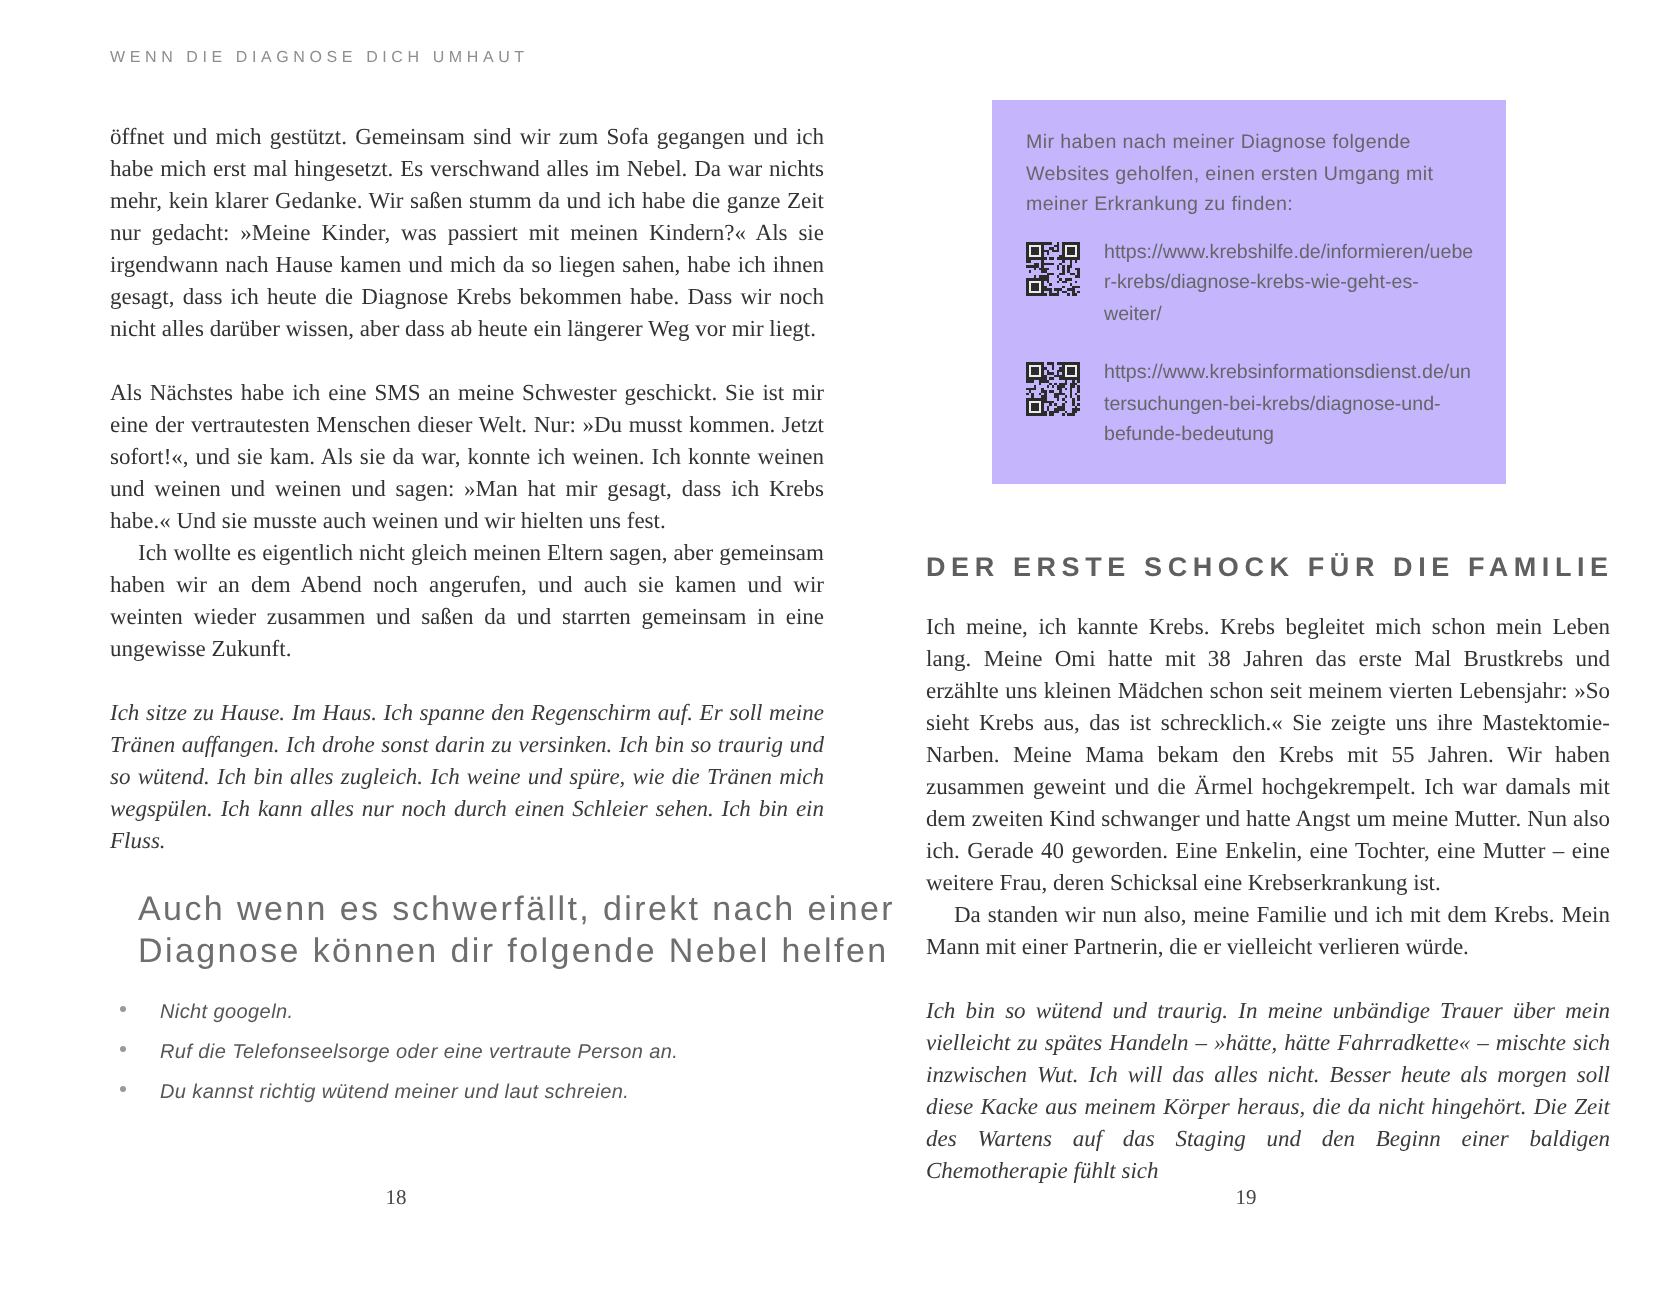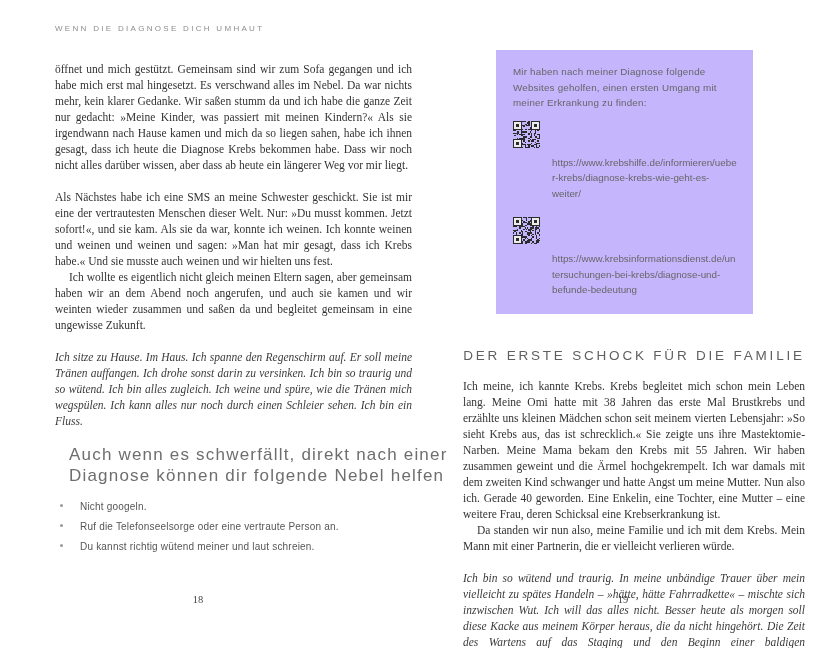--- a/index.html
+++ b/index.html
@@ -48,20 +48,21 @@
   }
   .tips { list-style: none; margin: 11px 0 0 5px; }
   .tips li {
     display: flex;
     align-items: baseline;
     font-family: "Liberation Sans", sans-serif;
     font-size: 10px;
     line-height: 20px;
     color: #565656;
     letter-spacing: 0.2px;
+    font-style: italic;
   }
   .dot {
     width: 3px; height: 3px; border-radius: 50%;
     background: #9a9a9a; flex: none;
     margin-right: 17px; position: relative; top: -3px;
   }
 
   .info-box {
     margin: 26px 0 0 33px;
     width: 257px;
@@ -73,28 +74,27 @@
   .box-intro { font-size: 9.8px; line-height: 15.5px; letter-spacing: 0.2px; }
   .link-row { display: flex; align-items: flex-start; margin-top: 8px; }
   .link-row + .link-row { margin-top: 14px; }
   .qr { width: 27px; height: 27px; flex: none; margin-right: 12px; margin-top: 2px; }
   .qr svg { display: block; width: 27px; height: 27px; }
   .weblink {
     font-size: 9.8px; line-height: 15.5px;
     color: #666666; text-decoration: none;
     overflow-wrap: anywhere; word-break: break-word;
     display: block;
-    margin-top: 36px;
   }
 
   .section-heading {
     margin-top: 34px;
     text-align: center;
     font-family: "Liberation Sans", sans-serif;
-    font-weight: normal;
+    font-weight: bold;
     font-size: 13.5px;
     letter-spacing: 2.8px;
     color: #5f5f5f;
     white-space: nowrap;
   }
 
   .pagenum {
     position: absolute;
     bottom: 43px;
     left: 0;
@@ -110,21 +110,21 @@
 <body>
 
 <div class="spread">
 
   <section class="page page-left">
     <header class="running-head rh-left">WENN DIE DIAGNOSE DICH UMHAUT</header>
 
     <div class="body-serif">
       <p>öffnet und mich gestützt. Gemeinsam sind wir zum Sofa gegangen und ich habe mich erst mal hingesetzt. Es verschwand alles im Nebel. Da war nichts mehr, kein klarer Gedanke. Wir saßen stumm da und ich habe die ganze Zeit nur gedacht: »Meine Kinder, was passiert mit meinen Kindern?« Als sie irgendwann nach Hause kamen und mich da so liegen sahen, habe ich ihnen gesagt, dass ich heute die Diagnose Krebs bekommen habe. Dass wir noch nicht alles darüber wissen, aber dass ab heute ein längerer Weg vor mir liegt.</p>
       <p class="gap">Als Nächstes habe ich eine SMS an meine Schwester geschickt. Sie ist mir eine der vertrautesten Menschen dieser Welt. Nur: »Du musst kommen. Jetzt sofort!«, und sie kam. Als sie da war, konnte ich weinen. Ich konnte weinen und weinen und weinen und sagen: »Man hat mir gesagt, dass ich Krebs habe.« Und sie musste auch weinen und wir hielten uns fest.</p>
-      <p class="indent">Ich wollte es eigentlich nicht gleich meinen Eltern sagen, aber gemeinsam haben wir an dem Abend noch angerufen, und auch sie kamen und wir weinten wieder zusammen und saßen da und begleitet gemeinsam in eine ungewisse Zukunft.</p>
+      <p class="indent">Ich wollte es eigentlich nicht gleich meinen Eltern sagen, aber gemeinsam haben wir an dem Abend noch angerufen, und auch sie kamen und wir weinten wieder zusammen und saßen da und starrten gemeinsam in eine ungewisse Zukunft.</p>
       <p class="italic gap">Ich sitze zu Hause. Im Haus. Ich spanne den Regenschirm auf. Er soll meine Tränen auffangen. Ich drohe sonst darin zu versinken. Ich bin so traurig und so wütend. Ich bin alles zugleich. Ich weine und spüre, wie die Tränen mich wegspülen. Ich kann alles nur noch durch einen Schleier sehen. Ich bin ein Fluss.</p>
     </div>
 
     <h2 class="tips-heading"><span>Auch wenn es schwerfällt, direkt nach einer</span><br><span>Diagnose können dir folgende Nebel helfen</span></h2>
 
     <ul class="tips">
       <li>
         <span class="dot"></span>
         <span>Nicht googeln.</span>
       </li>

